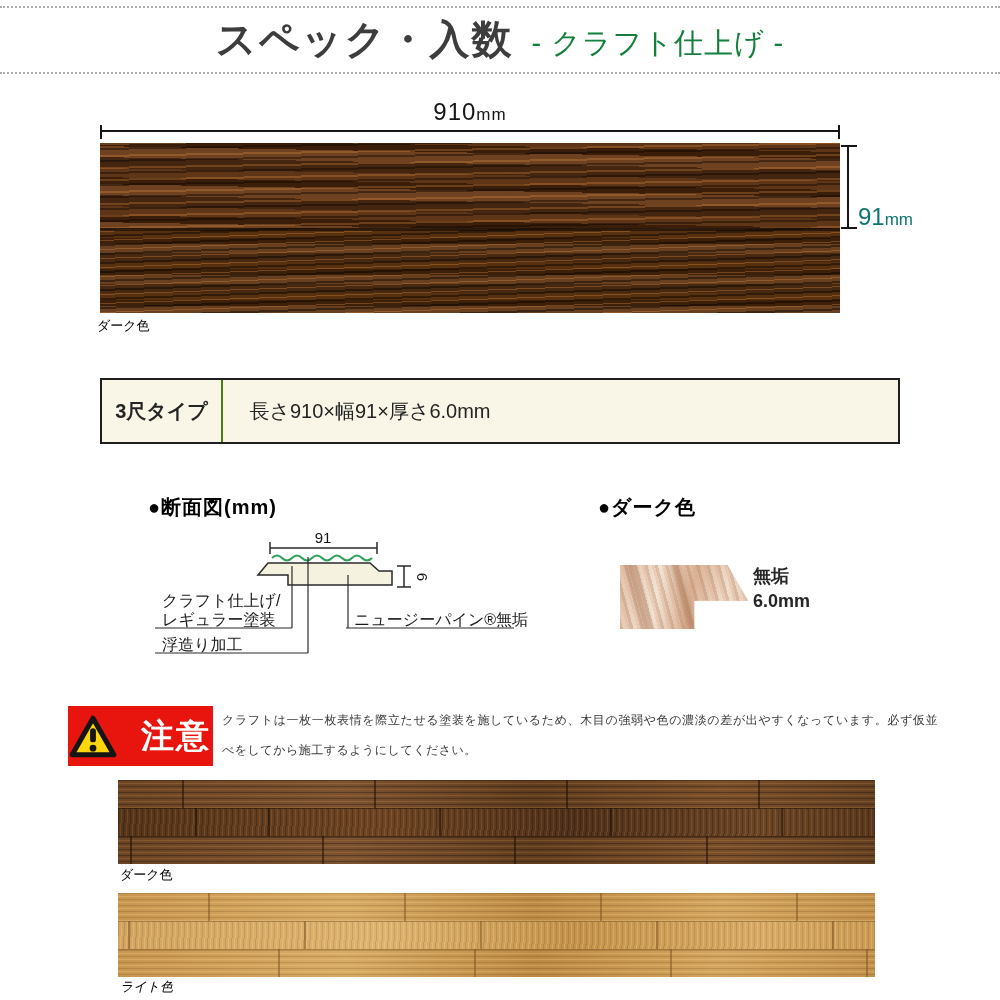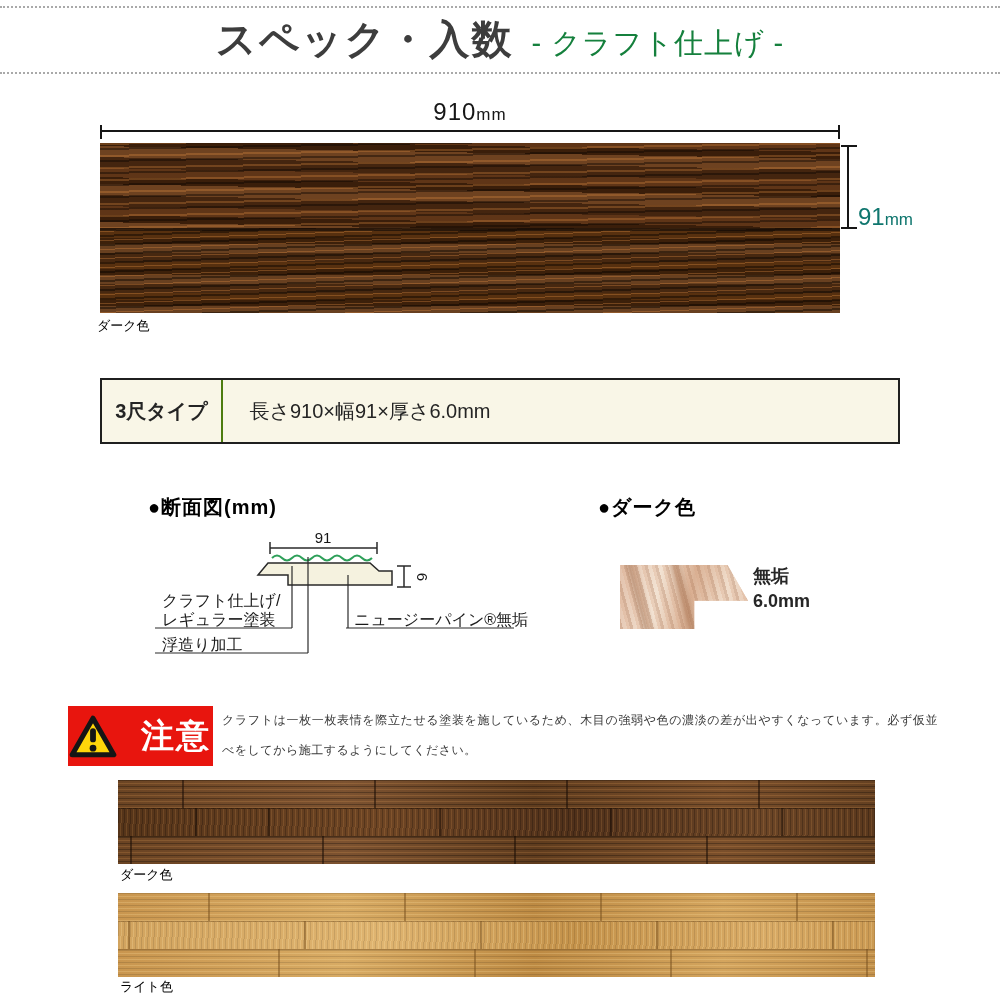--- a/index.html
+++ b/index.html
@@ -140,21 +140,21 @@
   }
   .l-r1 { background-position:90px 0, 0 0, 0 0; background-color:#c9964f; }
   .l-r2 { background-position:10px 0, 0 0, 0 0; background-color:#d2a45f;
           background-image:
             repeating-linear-gradient(90deg, rgba(120,80,30,.5) 0 2px, rgba(0,0,0,0) 2px 176px),
             repeating-linear-gradient(92deg, rgba(0,0,0,.1) 0 1px, rgba(0,0,0,0) 1px 3px, rgba(255,235,180,.22) 3px 4px, rgba(0,0,0,0) 4px 6px),
             linear-gradient(90deg, #d2a45f, #dfb470 35%, #c4924a 60%, #d9ab66 85%, #cb9a53); }
   .l-r3 { background-position:160px 0, 0 0, 0 0; background-color:#c08c47; }
 
   .strip-caption-dark { left:120px; top:866px; }
-  .strip-caption-light { left:120px; top:978px; }
+  .strip-caption-light { left:120px; top:978px;font-style:italic; }
 
   svg text { font-family:"Liberation Sans","DejaVu Sans",sans-serif; }
 </style>
 </head>
 <body>
 
 <div class="abs dotted-line dotted-top"></div>
 <div class="abs title-row">
   <span class="title-main">スペック・入数</span>
   <span class="title-sub">- クラフト仕上げ -</span>

